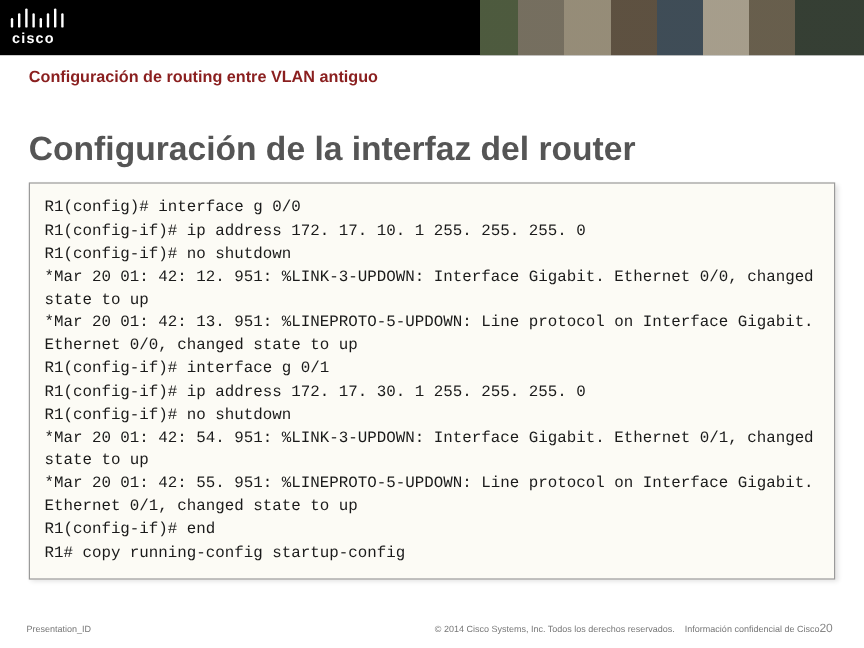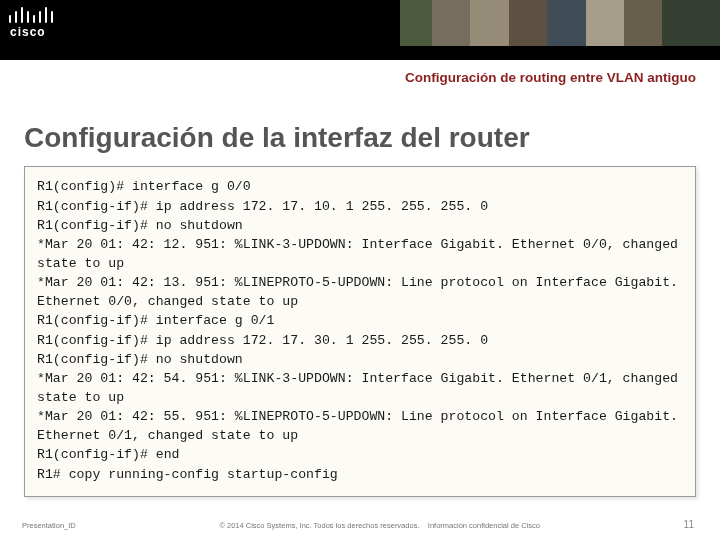--- a/index.html
+++ b/index.html
@@ -5,21 +5,21 @@
   * { margin: 0; padding: 0; box-sizing: border-box; }
   body {
     width: 720px;
     height: 540px;
     font-family: Arial, Helvetica, sans-serif;
     background: #ffffff;
     overflow: hidden;
     position: relative;
   }
   .topbar {
-    height: 60px;
+    height: 46px;
     background: #000000;
     position: relative;
   }
   .logo {
     position: absolute;
     left: 4px;
     top: 2px;
     color: #fff;
   }
   .logo svg { display: block; }
@@ -41,21 +41,20 @@
     opacity: 0.85;
   }
   .content {
     padding: 10px 24px 0 24px;
   }
   .subtitle {
     color: #8a1f1f;
     font-weight: bold;
     font-size: 13.5px;
     margin-bottom: 18px;
-    text-align: right;
   }
   .title {
     color: #555555;
     font-size: 28px;
     font-weight: bold;
     line-height: 1.05;
     margin-bottom: 14px;
     margin-top: 38px;
   }
   .codebox {
@@ -76,21 +75,21 @@
     bottom: 10px;
     left: 0;
     right: 4px;
     padding: 0 22px;
     font-size: 7.5px;
     color: #777;
     display: flex;
     align-items: baseline;
   }
   .footer .fid { flex: 0 0 auto; }
-  .footer .center { flex: 1; text-align: center; }
+  .footer .center { flex: 1; text-align: right; }
   .footer .pg { flex: 0 0 auto; color: #878787; font-size: 10px; }
 </style>
 </head>
 <body>
 
 <div class="topbar">
   <div class="logo">
     <svg width="58" height="40" viewBox="0 0 58 40">
       <g stroke="#ffffff" stroke-width="2" stroke-linecap="round" fill="none">
         <line x1="6" y1="14" x2="6" y2="20"></line>
@@ -115,14 +114,14 @@
   <div class="codebox" id="codebox"><div><span>R1(config)# </span><span class="b">interface g 0/0</span></div><div><span>R1(config-if)# </span><span class="b">ip address 172. 17. 10. 1 255. 255. 255. 0</span></div><div><span>R1(config-if)# </span><span class="b">no shutdown</span></div><div>*Mar 20 01: 42: 12. 951: %LINK-3-UPDOWN: Interface Gigabit. Ethernet 0/0, changed state to up</div><div>*Mar 20 01: 42: 13. 951: %LINEPROTO-5-UPDOWN: Line protocol on Interface Gigabit. Ethernet 0/0, changed state to up</div><div><span>R1(config-if)# </span><span class="b">interface g 0/1</span></div><div><span>R1(config-if)# </span><span class="b">ip address 172. 17. 30. 1 255. 255. 255. 0</span></div><div><span>R1(config-if)# </span><span class="b">no shutdown</span></div><div>*Mar 20 01: 42: 54. 951: %LINK-3-UPDOWN: Interface Gigabit. Ethernet 0/1, changed state to up</div><div>*Mar 20 01: 42: 55. 951: %LINEPROTO-5-UPDOWN: Line protocol on Interface Gigabit. Ethernet 0/1, changed state to up</div><div><span>R1(config-if)# </span><span class="b">end</span></div><div><span>R1# </span><span class="b">copy running-config startup-config</span></div></div>
 </div>
 
 <div class="footer">
   <span class="fid">Presentation_ID</span>
   <span class="center">
     <span>© 2014 Cisco Systems, Inc. Todos los derechos reservados.</span>
     &nbsp;&nbsp;
     <span>Información confidencial de Cisco</span>
   </span>
-  <span class="pg">11</span>
+  <span class="pg">20</span>
 </div>
 
 </body></html>

